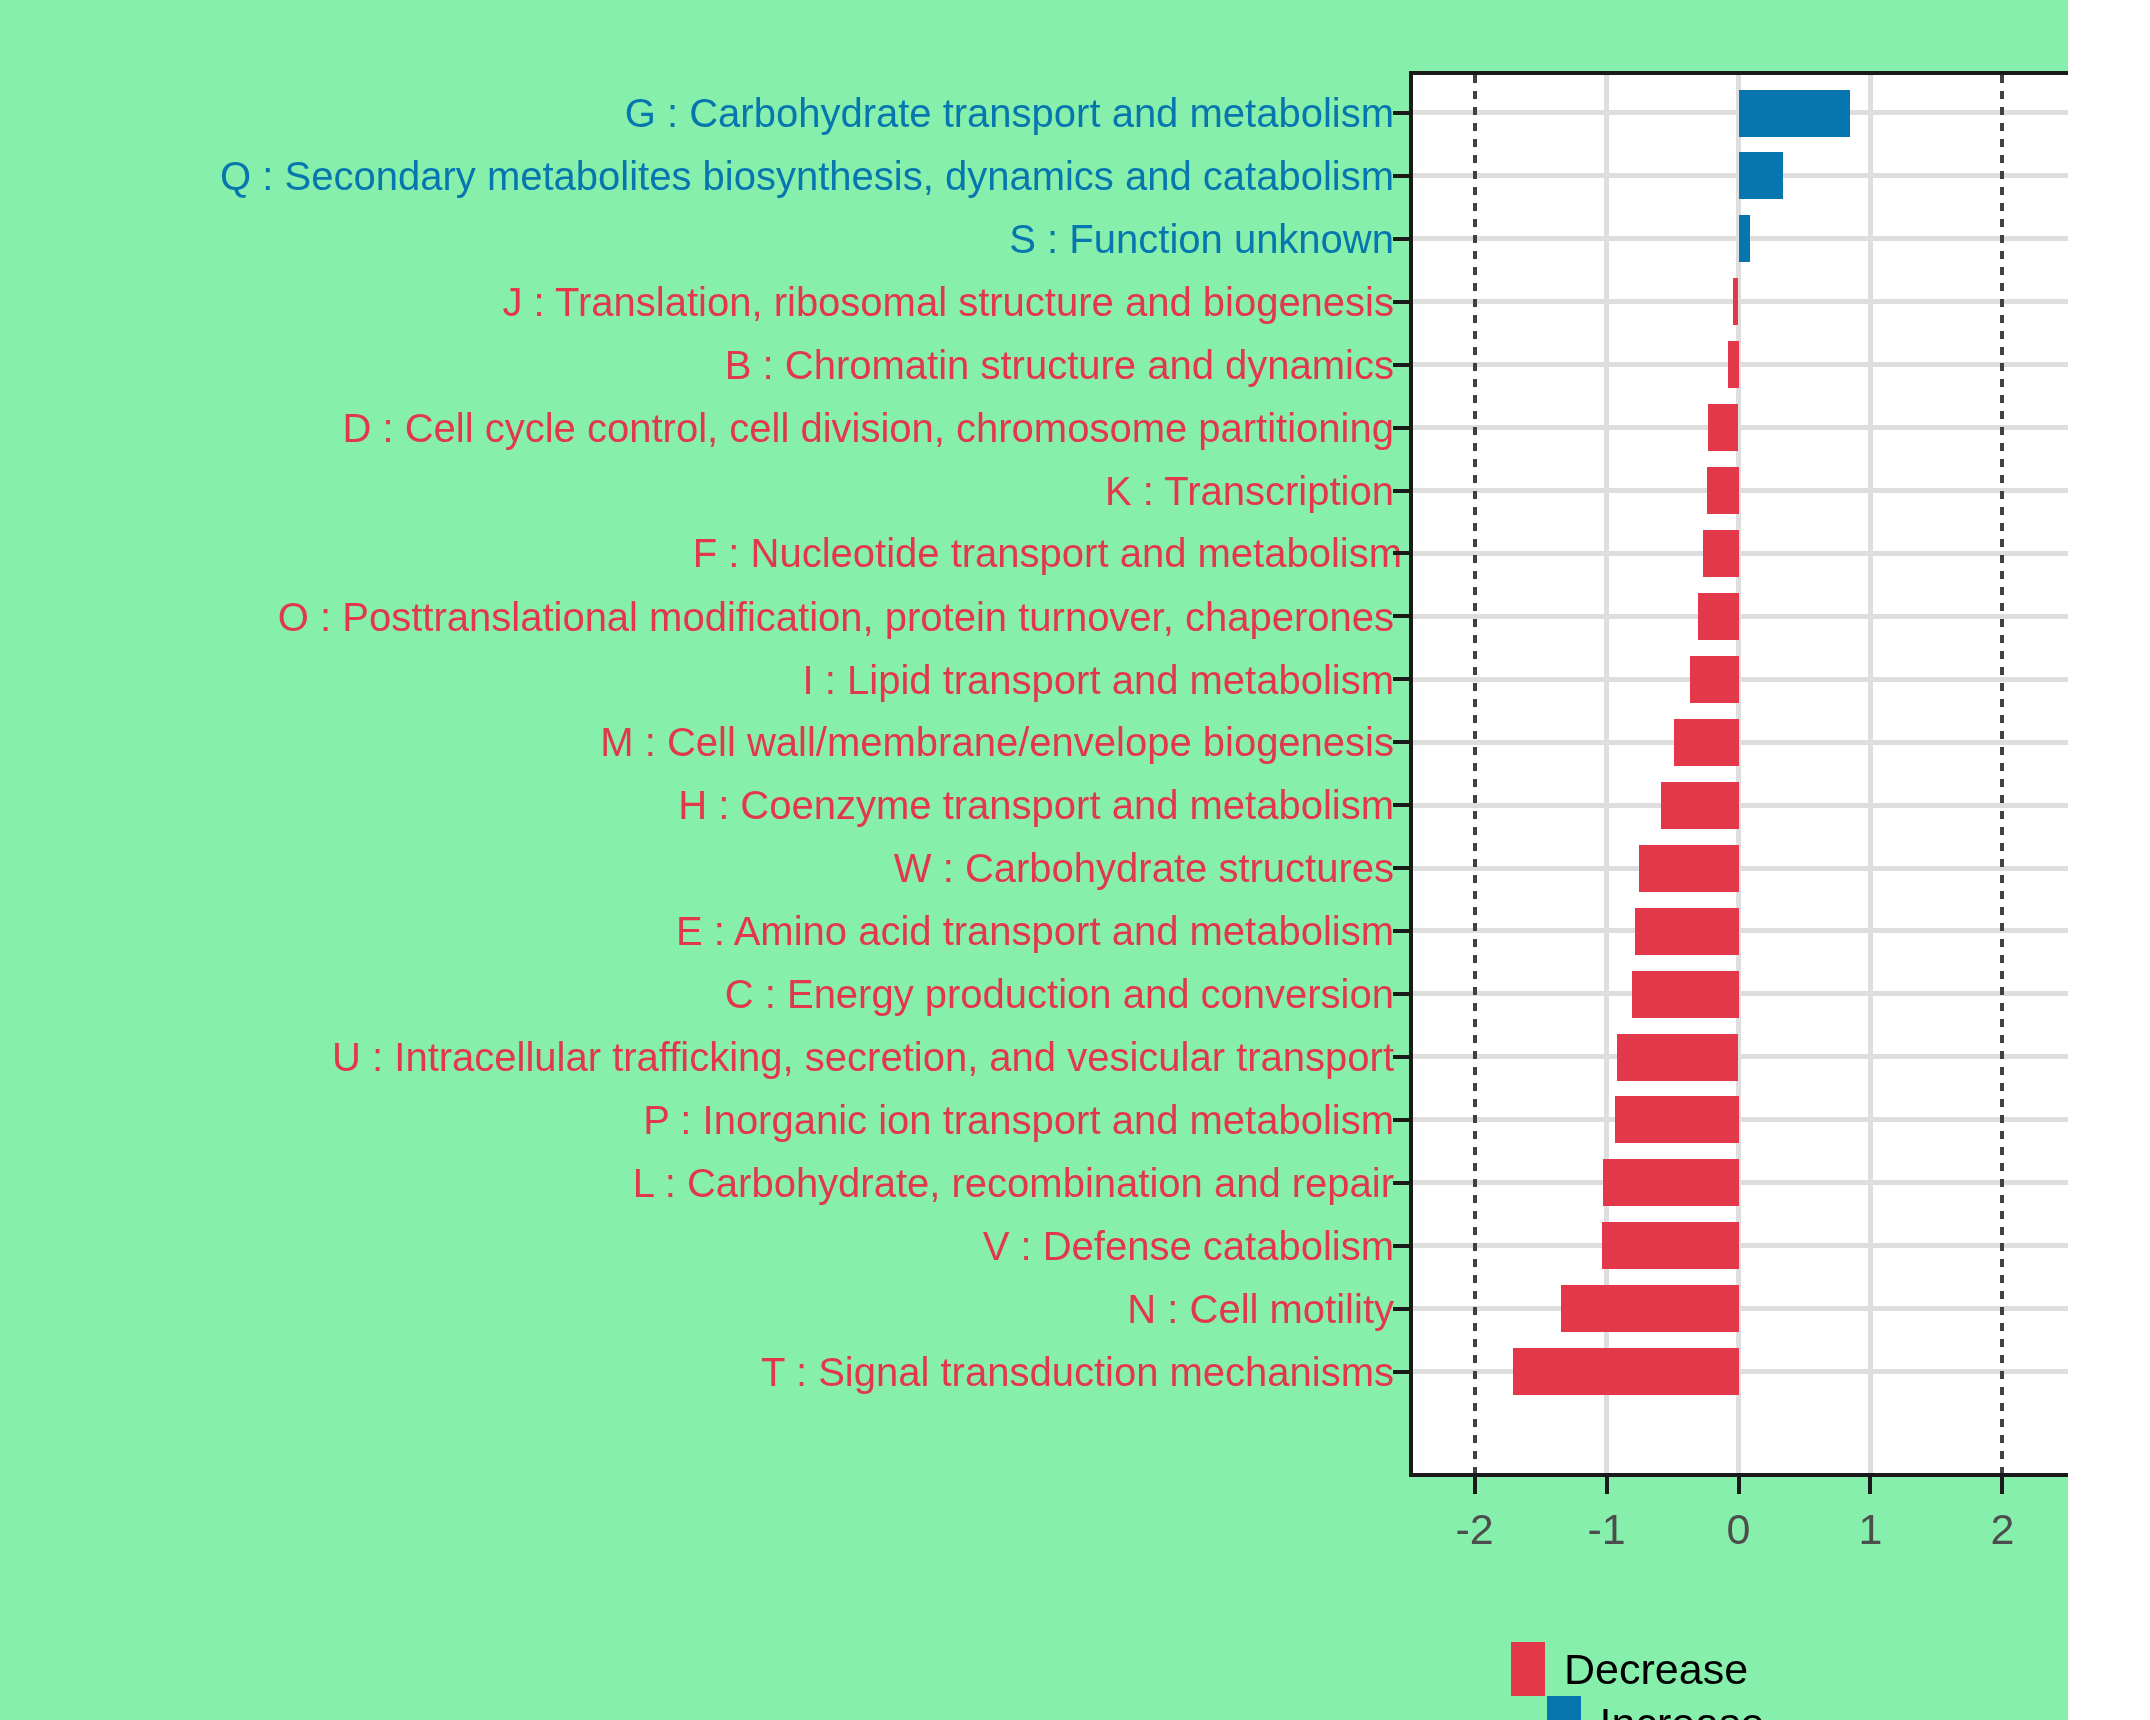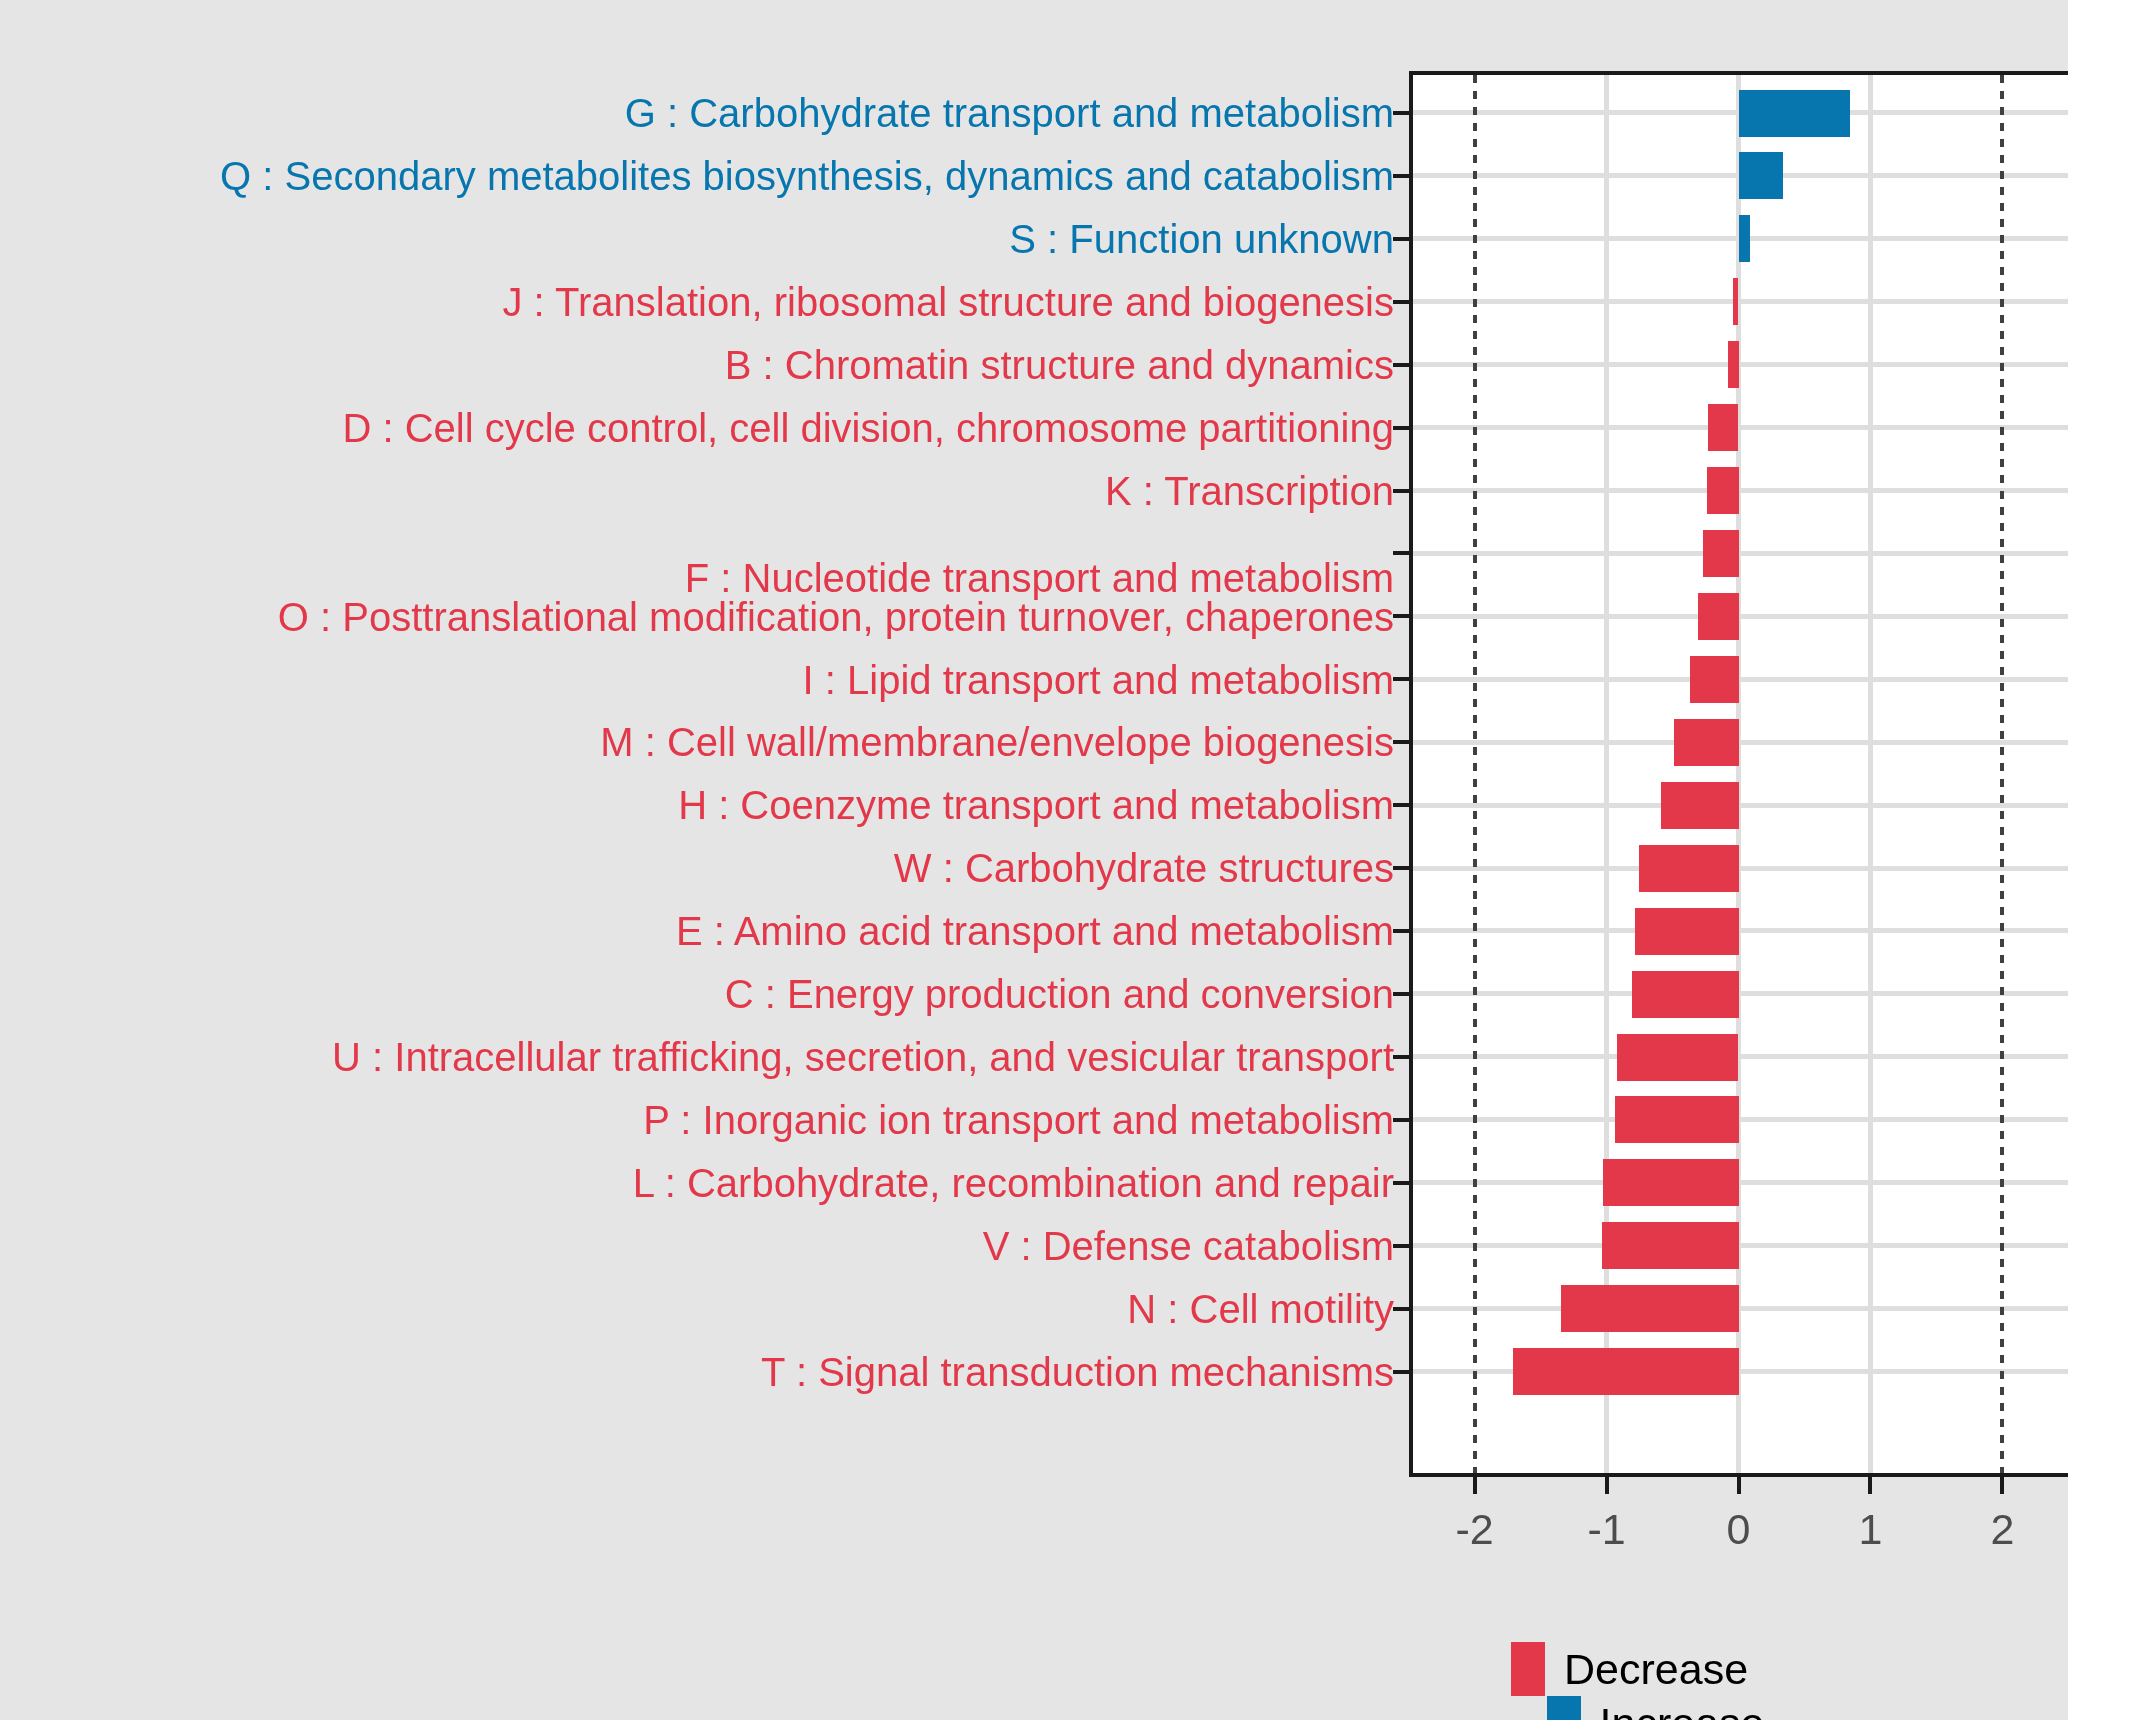--- a/index.html
+++ b/index.html
@@ -1,19 +1,19 @@
 <!DOCTYPE html>
 <html style="font-size:11.5px"><head>
 <meta charset="utf-8">
 <style>
   html,body{margin:0;padding:0;background:#ffffff;}
   #figure{
     position:relative;
     width:2068px;height:1721px;
-    background:#e5e5e5;
+    background:#86efac;
     font-family:"Liberation Sans","DejaVu Sans",sans-serif;
     overflow:hidden;
   }
   #panel{
     position:absolute;
     border:4.3px solid #1a1a1a;
     box-sizing:border-box;
     background:#ffffff;
   }
   .vgrid{position:absolute;top:0;bottom:0;width:5px;background:#dedede;}
@@ -52,21 +52,21 @@
 
 <div id="figure">
   <div id="labels-layer">
       <div class="cat-label" style="left: 0px; width: 1394px; top: 80px; color: rgb(7, 118, 175);">G : Carbohydrate transport and metabolism</div>
       <div class="cat-label" style="left: 0px; width: 1394px; top: 143px; color: rgb(7, 118, 175);">Q : Secondary metabolites biosynthesis, dynamics and catabolism</div>
       <div class="cat-label" style="left: 0px; width: 1394px; top: 206px; color: rgb(7, 118, 175);">S : Function unknown</div>
       <div class="cat-label" style="left: 0px; width: 1394px; top: 269px; color: rgb(227, 56, 74);">J : Translation, ribosomal structure and biogenesis</div>
       <div class="cat-label" style="left: 0px; width: 1394px; top: 332px; color: rgb(227, 56, 74);">B : Chromatin structure and dynamics</div>
       <div class="cat-label" style="left: 0px; width: 1394px; top: 395px; color: rgb(227, 56, 74);">D : Cell cycle control, cell division, chromosome partitioning</div>
       <div class="cat-label" style="left: 0px; width: 1394px; top: 458px; color: rgb(227, 56, 74);">K : Transcription</div>
-      <div class="cat-label" style="left: 0px; width: 1394px; top: 545px; color: rgb(227, 56, 74);">F : Nucleotide transport and metabolism</div>
+      <div class="cat-label" style="left: 0px; width: 1394px; top: 520px; color: rgb(227, 56, 74); padding-left: 8px;">F : Nucleotide transport and metabolism</div>
       <div class="cat-label" style="left: 0px; width: 1394px; top: 584px; color: rgb(227, 56, 74);">O : Posttranslational modification, protein turnover, chaperones</div>
       <div class="cat-label" style="left: 0px; width: 1394px; top: 647px; color: rgb(227, 56, 74);">I : Lipid transport and metabolism</div>
       <div class="cat-label" style="left: 0px; width: 1394px; top: 709px; color: rgb(227, 56, 74);">M : Cell wall/membrane/envelope biogenesis</div>
       <div class="cat-label" style="left: 0px; width: 1394px; top: 772px; color: rgb(227, 56, 74);">H : Coenzyme transport and metabolism</div>
       <div class="cat-label" style="left: 0px; width: 1394px; top: 835px; color: rgb(227, 56, 74);">W : Carbohydrate structures</div>
       <div class="cat-label" style="left: 0px; width: 1394px; top: 898px; color: rgb(227, 56, 74);">E : Amino acid transport and metabolism</div>
       <div class="cat-label" style="left: 0px; width: 1394px; top: 961px; color: rgb(227, 56, 74);">C : Energy production and conversion</div>
       <div class="cat-label" style="left: 0px; width: 1394px; top: 1024px; color: rgb(227, 56, 74);">U : Intracellular trafficking, secretion, and vesicular transport</div>
       <div class="cat-label" style="left: 0px; width: 1394px; top: 1087px; color: rgb(227, 56, 74);">P : Inorganic ion transport and metabolism</div>
       <div class="cat-label" style="left: 0px; width: 1394px; top: 1150px; color: rgb(227, 56, 74);">L : Carbohydrate, recombination and repair</div>

